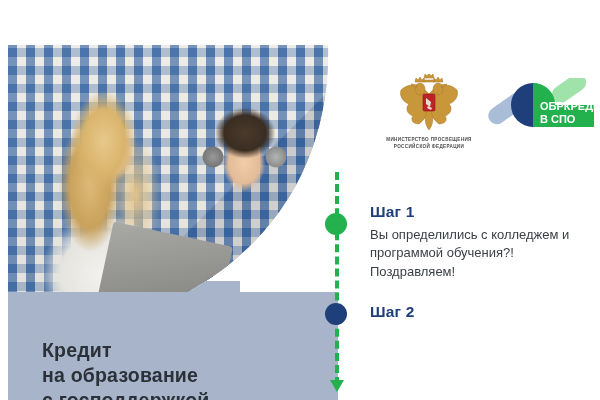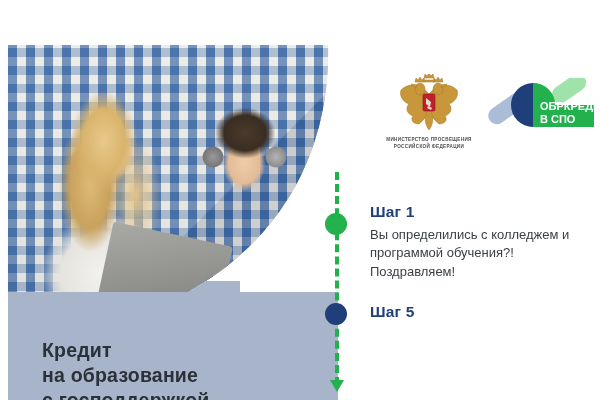--- a/index.html
+++ b/index.html
@@ -262,18 +262,18 @@
     <div class="steps">
 
       <div class="step">
         <div class="step-title">Шаг 1</div>
         <div class="step-body">Вы определились с колледжем и
 программой обучения?!
 Поздравляем!</div>
       </div>
 
       <div class="step">
-        <div class="step-title">Шаг 5</div>
+        <div class="step-title">Шаг 2</div>
       </div>
 
     </div>
   </div>
 </div>
 
 </body></html>

